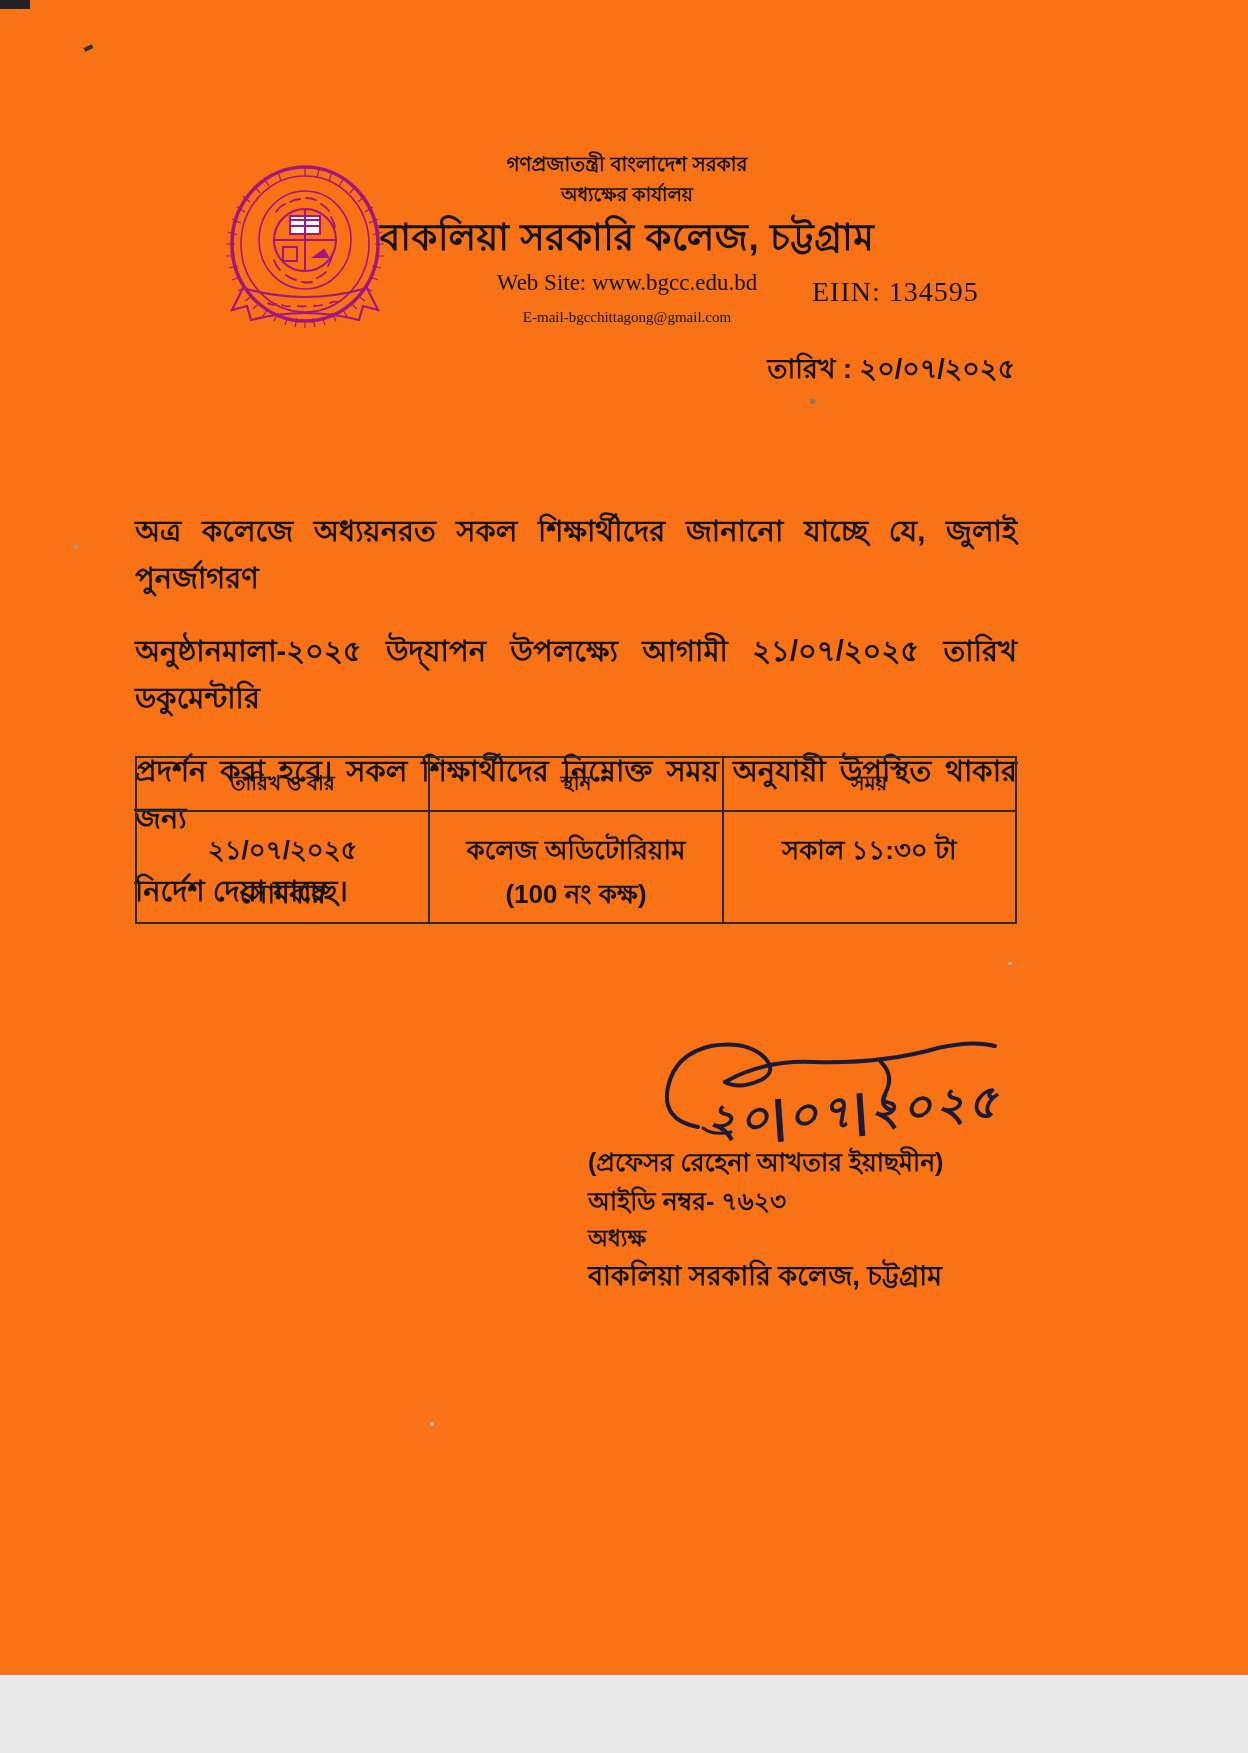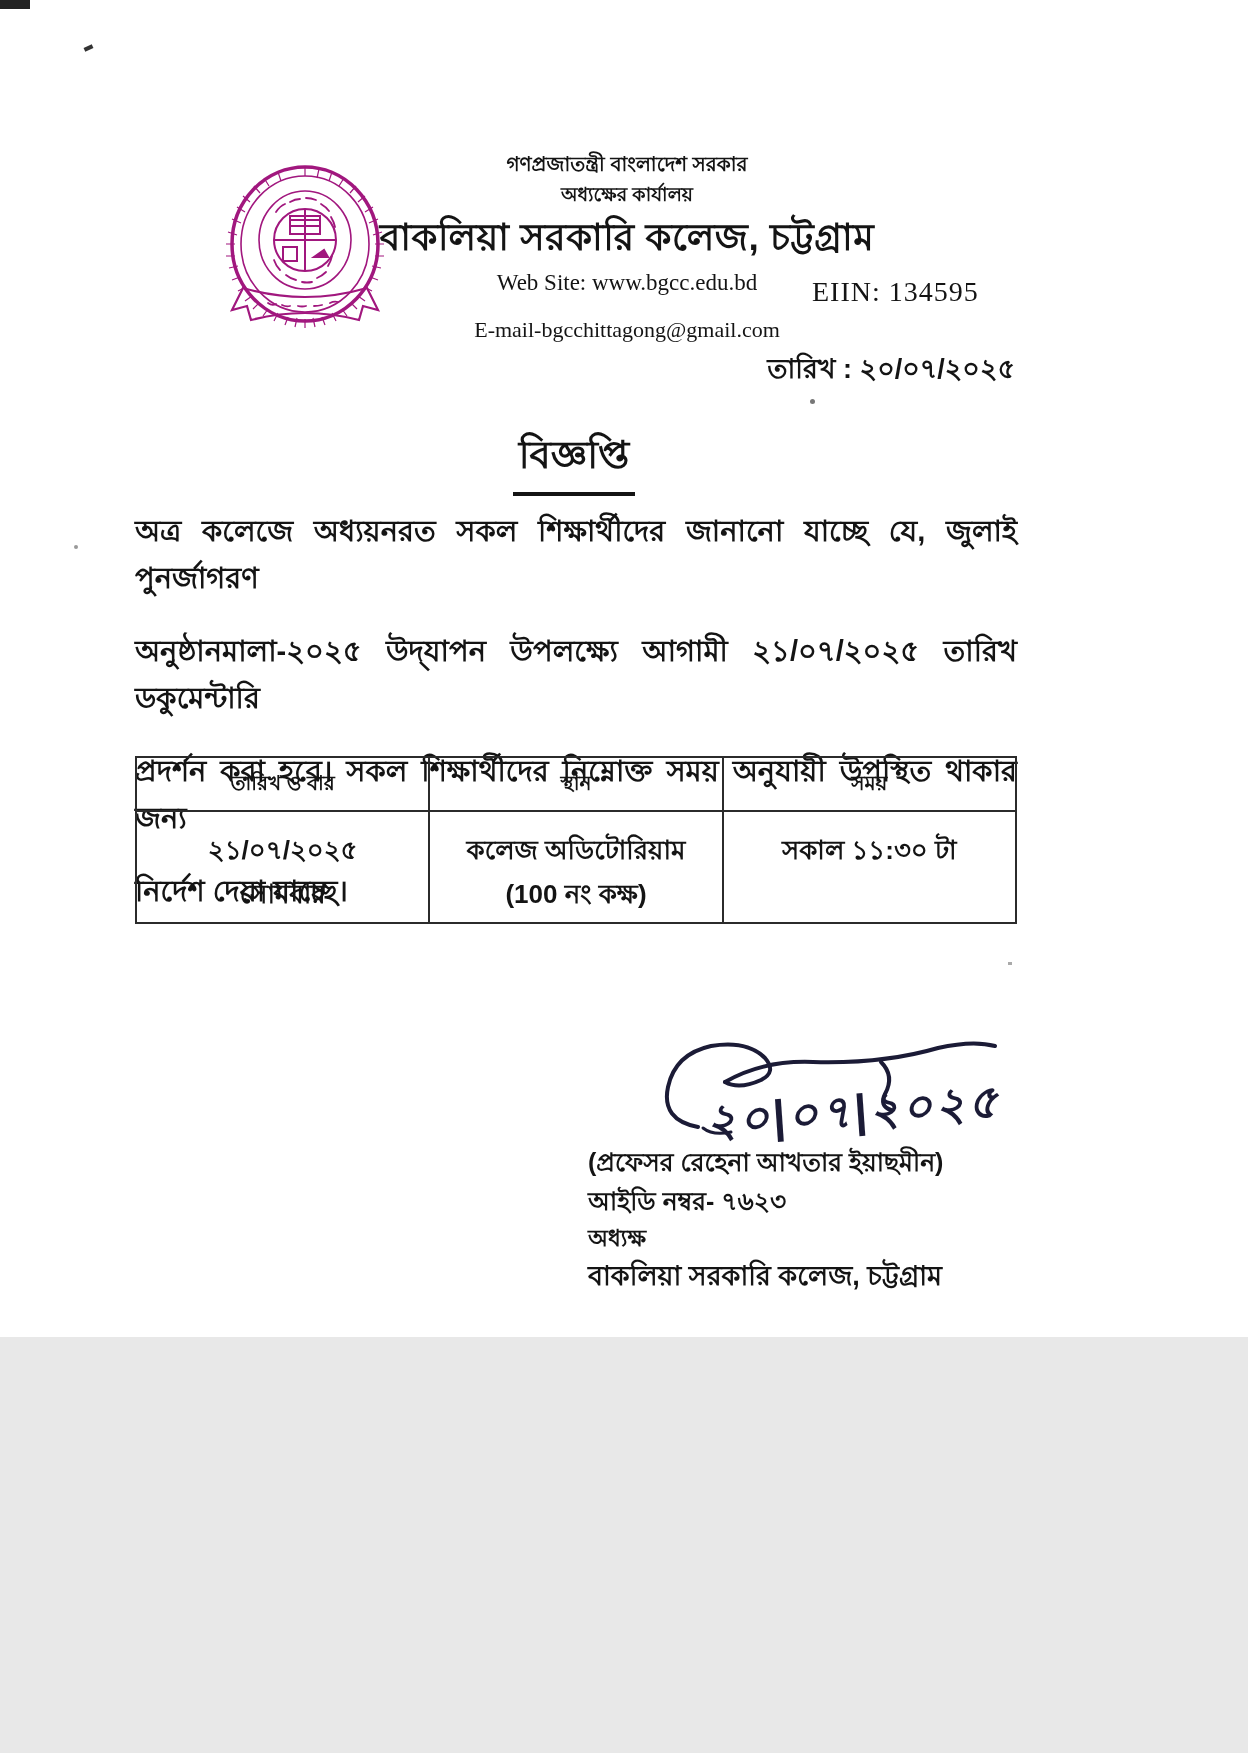--- a/index.html
+++ b/index.html
@@ -1,20 +1,20 @@
 <!DOCTYPE html>
 <html lang="bn"><head>
 <meta charset="utf-8">
 <style>
   html,body{margin:0;padding:0;background:#e8e8e8;}
   .page{
     position:relative;
-    width:1248px;height:1337px;
+    width:1248px;height:1675px;
     margin:0 auto;
-    background:#ffffff;
+    background:#f97316;
     font-family:"Liberation Sans","DejaVu Sans",sans-serif;
     color:#141414;
     overflow:hidden;
   }
   
   .speck{position:absolute;background:#222;}
   .speck.corner{left:0;top:0;width:30px;height:9px;}
   .speck.s1{left:84px;top:46px;width:9px;height:4px;transform:rotate(-25deg);background:#333;}
   .speck.s2{left:810px;top:399px;width:5px;height:5px;border-radius:50%;background:#777;}
   .speck.s3{left:74px;top:545px;width:4px;height:4px;border-radius:50%;background:#999;}
@@ -24,21 +24,21 @@
   
   .seal{position:absolute;left:216px;top:160px;width:178px;height:182px;}
   .header-block{
     position:absolute;left:312px;top:152px;width:630px;
     text-align:center;line-height:1.25;
   }
   .govt-line{font-size:20px;font-weight:700;}
   .office-line{font-size:19px;font-weight:700;margin-top:6px;}
   .college-name{font-size:37px;font-weight:800;margin-top:8px;letter-spacing:0.5px;}
   .website{font-family:"Liberation Serif","DejaVu Serif",serif;font-size:23px;margin-top:8px;}
-  .email{font-family:"Liberation Serif","DejaVu Serif",serif;font-size:22px;margin-top:18px;}
+  .email{font-family:"Liberation Serif","DejaVu Serif",serif;font-size:15px;margin-top:10px;}
   .phone{font-size:17px;font-weight:700;margin-top:4px;}
   .eiin{
     position:absolute;left:812px;top:276px;width:240px;
     font-family:"Liberation Serif","DejaVu Serif",serif;
     font-size:28px;letter-spacing:1px;
   }
   .date-line{
     position:absolute;left:700px;top:348px;width:315px;
     text-align:right;font-size:27px;font-weight:700;
   }
@@ -141,23 +141,20 @@
     <div class="office-line">অধ্যক্ষের কার্যালয়</div>
     <div class="college-name">বাকলিয়া সরকারি কলেজ, চট্টগ্রাম</div>
     <div class="website">Web Site: www.bgcc.edu.bd</div>
     <div class="email">E-mail-bgcchittagong@gmail.com</div>
   </div>
 
   <div class="eiin">EIIN: 134595</div>
 
   <div class="date-line">তারিখ : ২০/০৭/২০২৫</div>
 
-  <div class="notice-title-wrap">
-    <span class="notice-title">বিজ্ঞপ্তি</span>
-  </div>
 
   <div class="body-para">
     <div class="body-line">অত্র কলেজে অধ্যয়নরত সকল শিক্ষার্থীদের জানানো যাচ্ছে যে, জুলাই পুনর্জাগরণ</div>
     <div class="body-line">অনুষ্ঠানমালা-২০২৫ উদ্‌যাপন উপলক্ষ্যে আগামী ২১/০৭/২০২৫ তারিখ ডকুমেন্টারি</div>
     <div class="body-line">প্রদর্শন করা হবে। সকল শিক্ষার্থীদের নিম্নোক্ত সময় অনুযায়ী উপস্থিত থাকার জন্য</div>
     <div class="body-line last">নির্দেশ দেয়া যাচ্ছে।</div>
   </div>
 
   <table class="notice-table">
     <thead>

